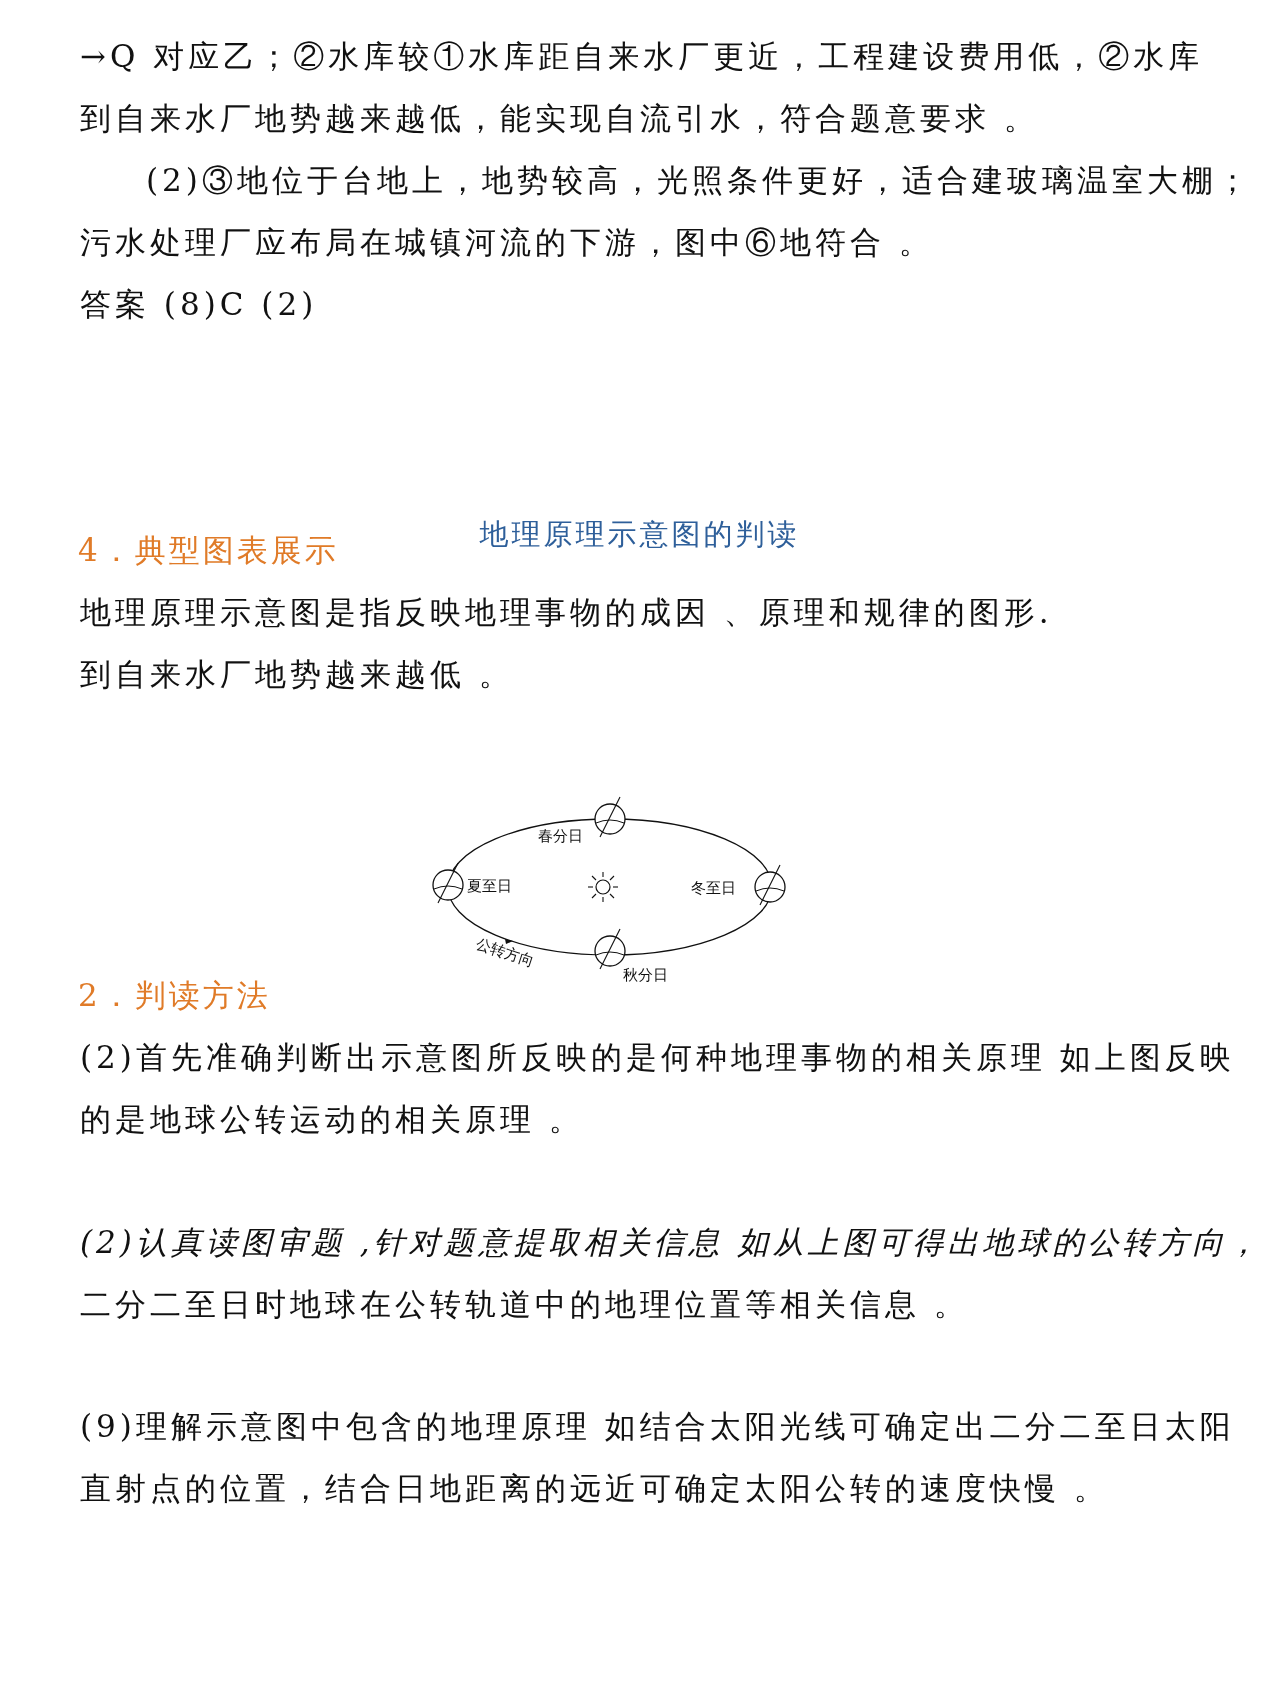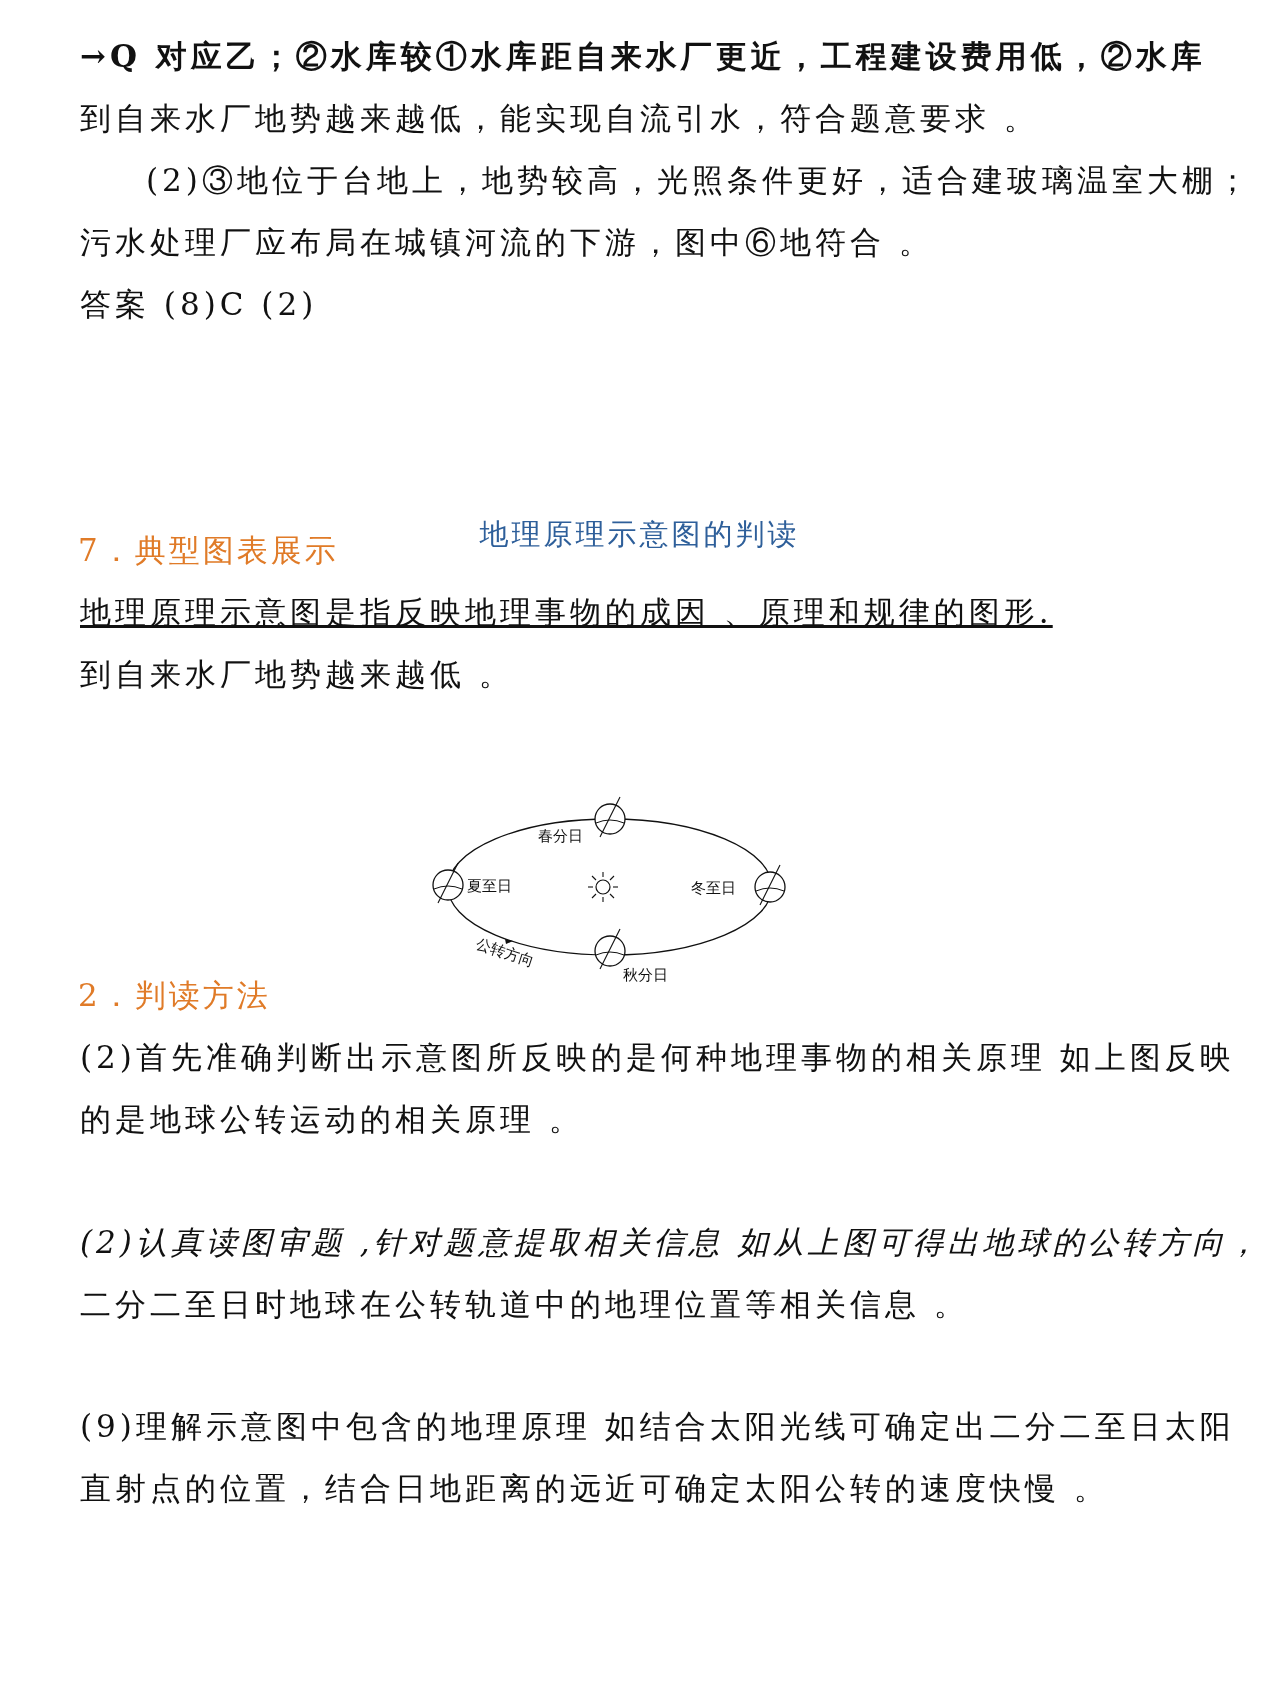--- a/index.html
+++ b/index.html
@@ -10,31 +10,31 @@
   .title { position:absolute; left:0; width:1279px; top:515px; text-align:center;
            font-size:29px; letter-spacing:3px; color:#2e5f9a; font-family:"DejaVu Sans", sans-serif; }
   .heading { position:absolute; left:78px; font-size:31px; letter-spacing:3px; color:#e07b28; line-height:40px; }
   .fig { position:absolute; left:425px; top:795px; width:370px; height:195px; }
   .fig text { font-family:"DejaVu Serif", serif; font-size:15px; fill:#111; }
 </style>
 </head>
 <body>
 
 <div>
-  <div class="line" style="top:36px;font-weight:bold;">→Q 对应乙；②水库较①水库距自来水厂更近，工程建设费用低，②水库</div>
+  <div class="line" style="top:36px;">→Q 对应乙；②水库较①水库距自来水厂更近，工程建设费用低，②水库</div>
   <div class="line" style="top:98px;">到自来水厂地势越来越低，能实现自流引水，符合题意要求 。</div>
   <div class="line indent" style="top:160px;">(2)③地位于台地上，地势较高，光照条件更好，适合建玻璃温室大棚；</div>
   <div class="line" style="top:222px;">污水处理厂应布局在城镇河流的下游，图中⑥地符合 。</div>
   <div class="line" style="top:284px;">答案  (8)C  (2)</div>
 </div>
 
 <div class="title">地理原理示意图的判读</div>
 
-<div class="heading" style="top:530px;">7．典型图表展示</div>
-<div class="line" style="top:592px;text-decoration:underline;">地理原理示意图是指反映地理事物的成因 、原理和规律的图形.</div>
+<div class="heading" style="top:530px;">4．典型图表展示</div>
+<div class="line" style="top:592px;">地理原理示意图是指反映地理事物的成因 、原理和规律的图形.</div>
 <div class="line" style="top:654px;">到自来水厂地势越来越低 。</div>
 
 <svg class="fig" viewBox="0 0 370 195">
   <ellipse cx="185" cy="92" rx="162" ry="68" fill="none" stroke="#111" stroke-width="1.3"></ellipse>
 
   <g transform="translate(178,92)">
     <circle r="7" fill="none" stroke="#111" stroke-width="1.2"></circle>
     <g stroke="#111" stroke-width="1.1">
       <line x1="-15" y1="0" x2="-10" y2="0"></line>
         <line x1="10" y1="0" x2="15" y2="0"></line>

